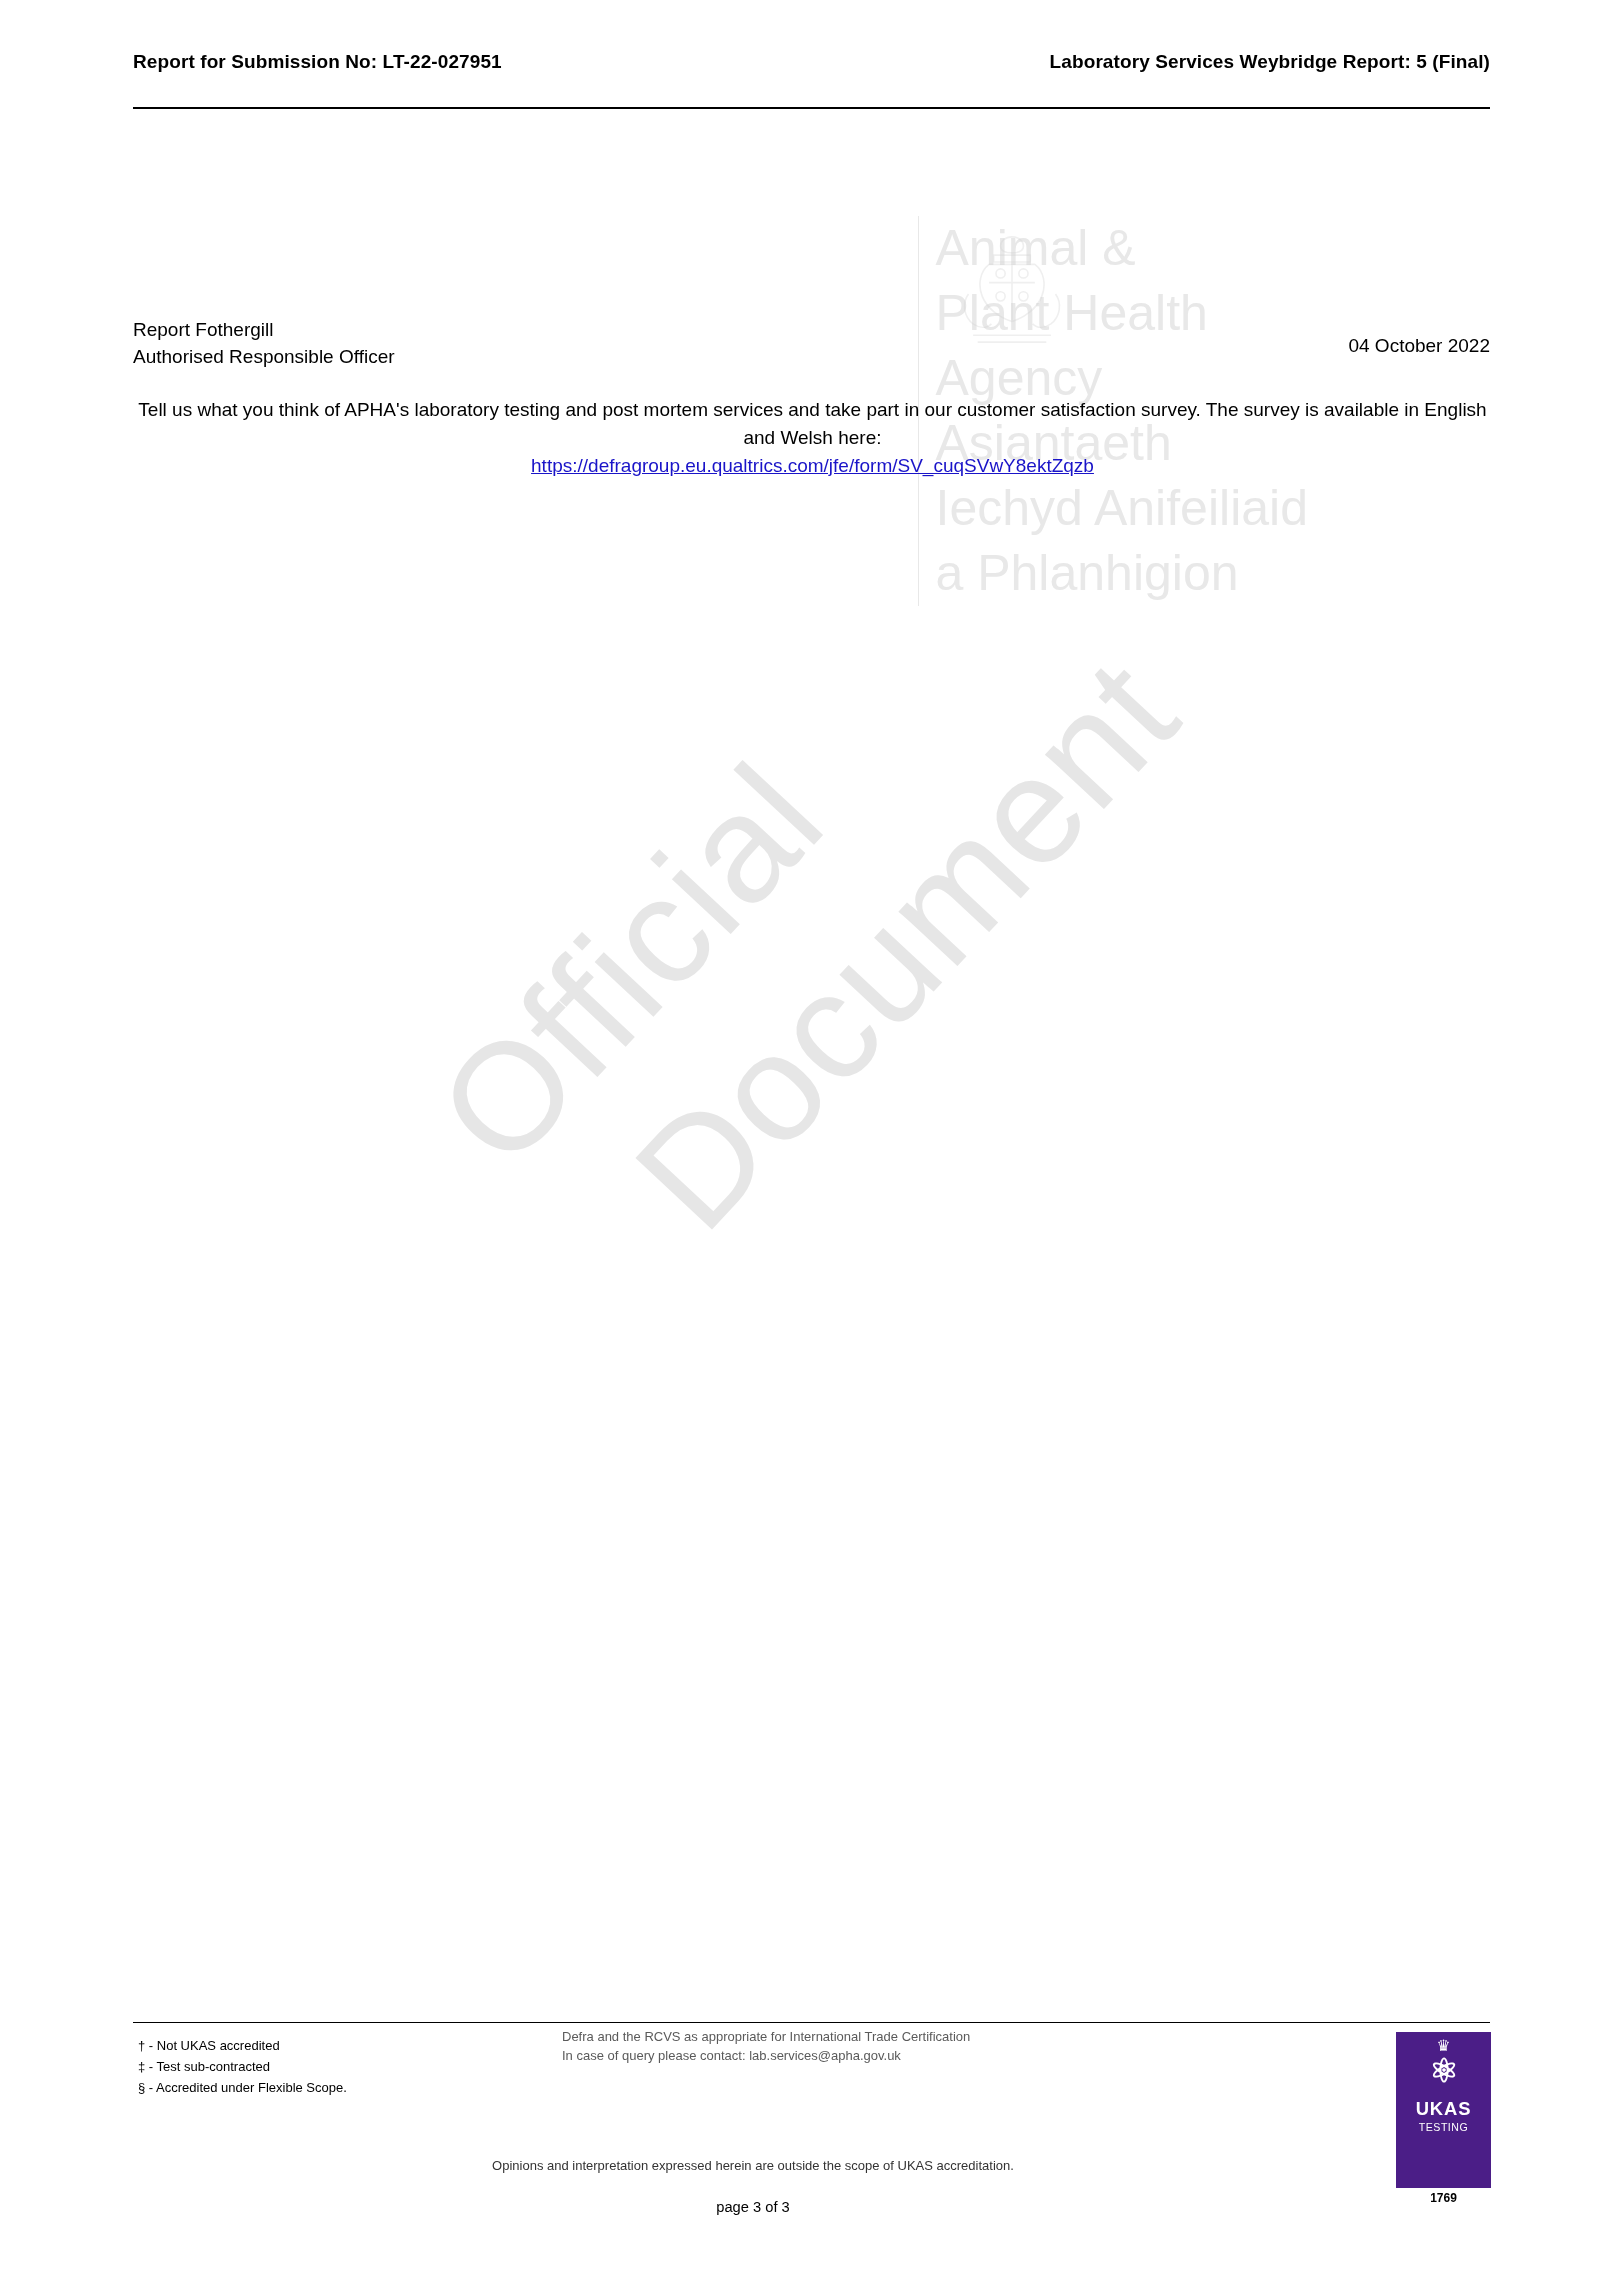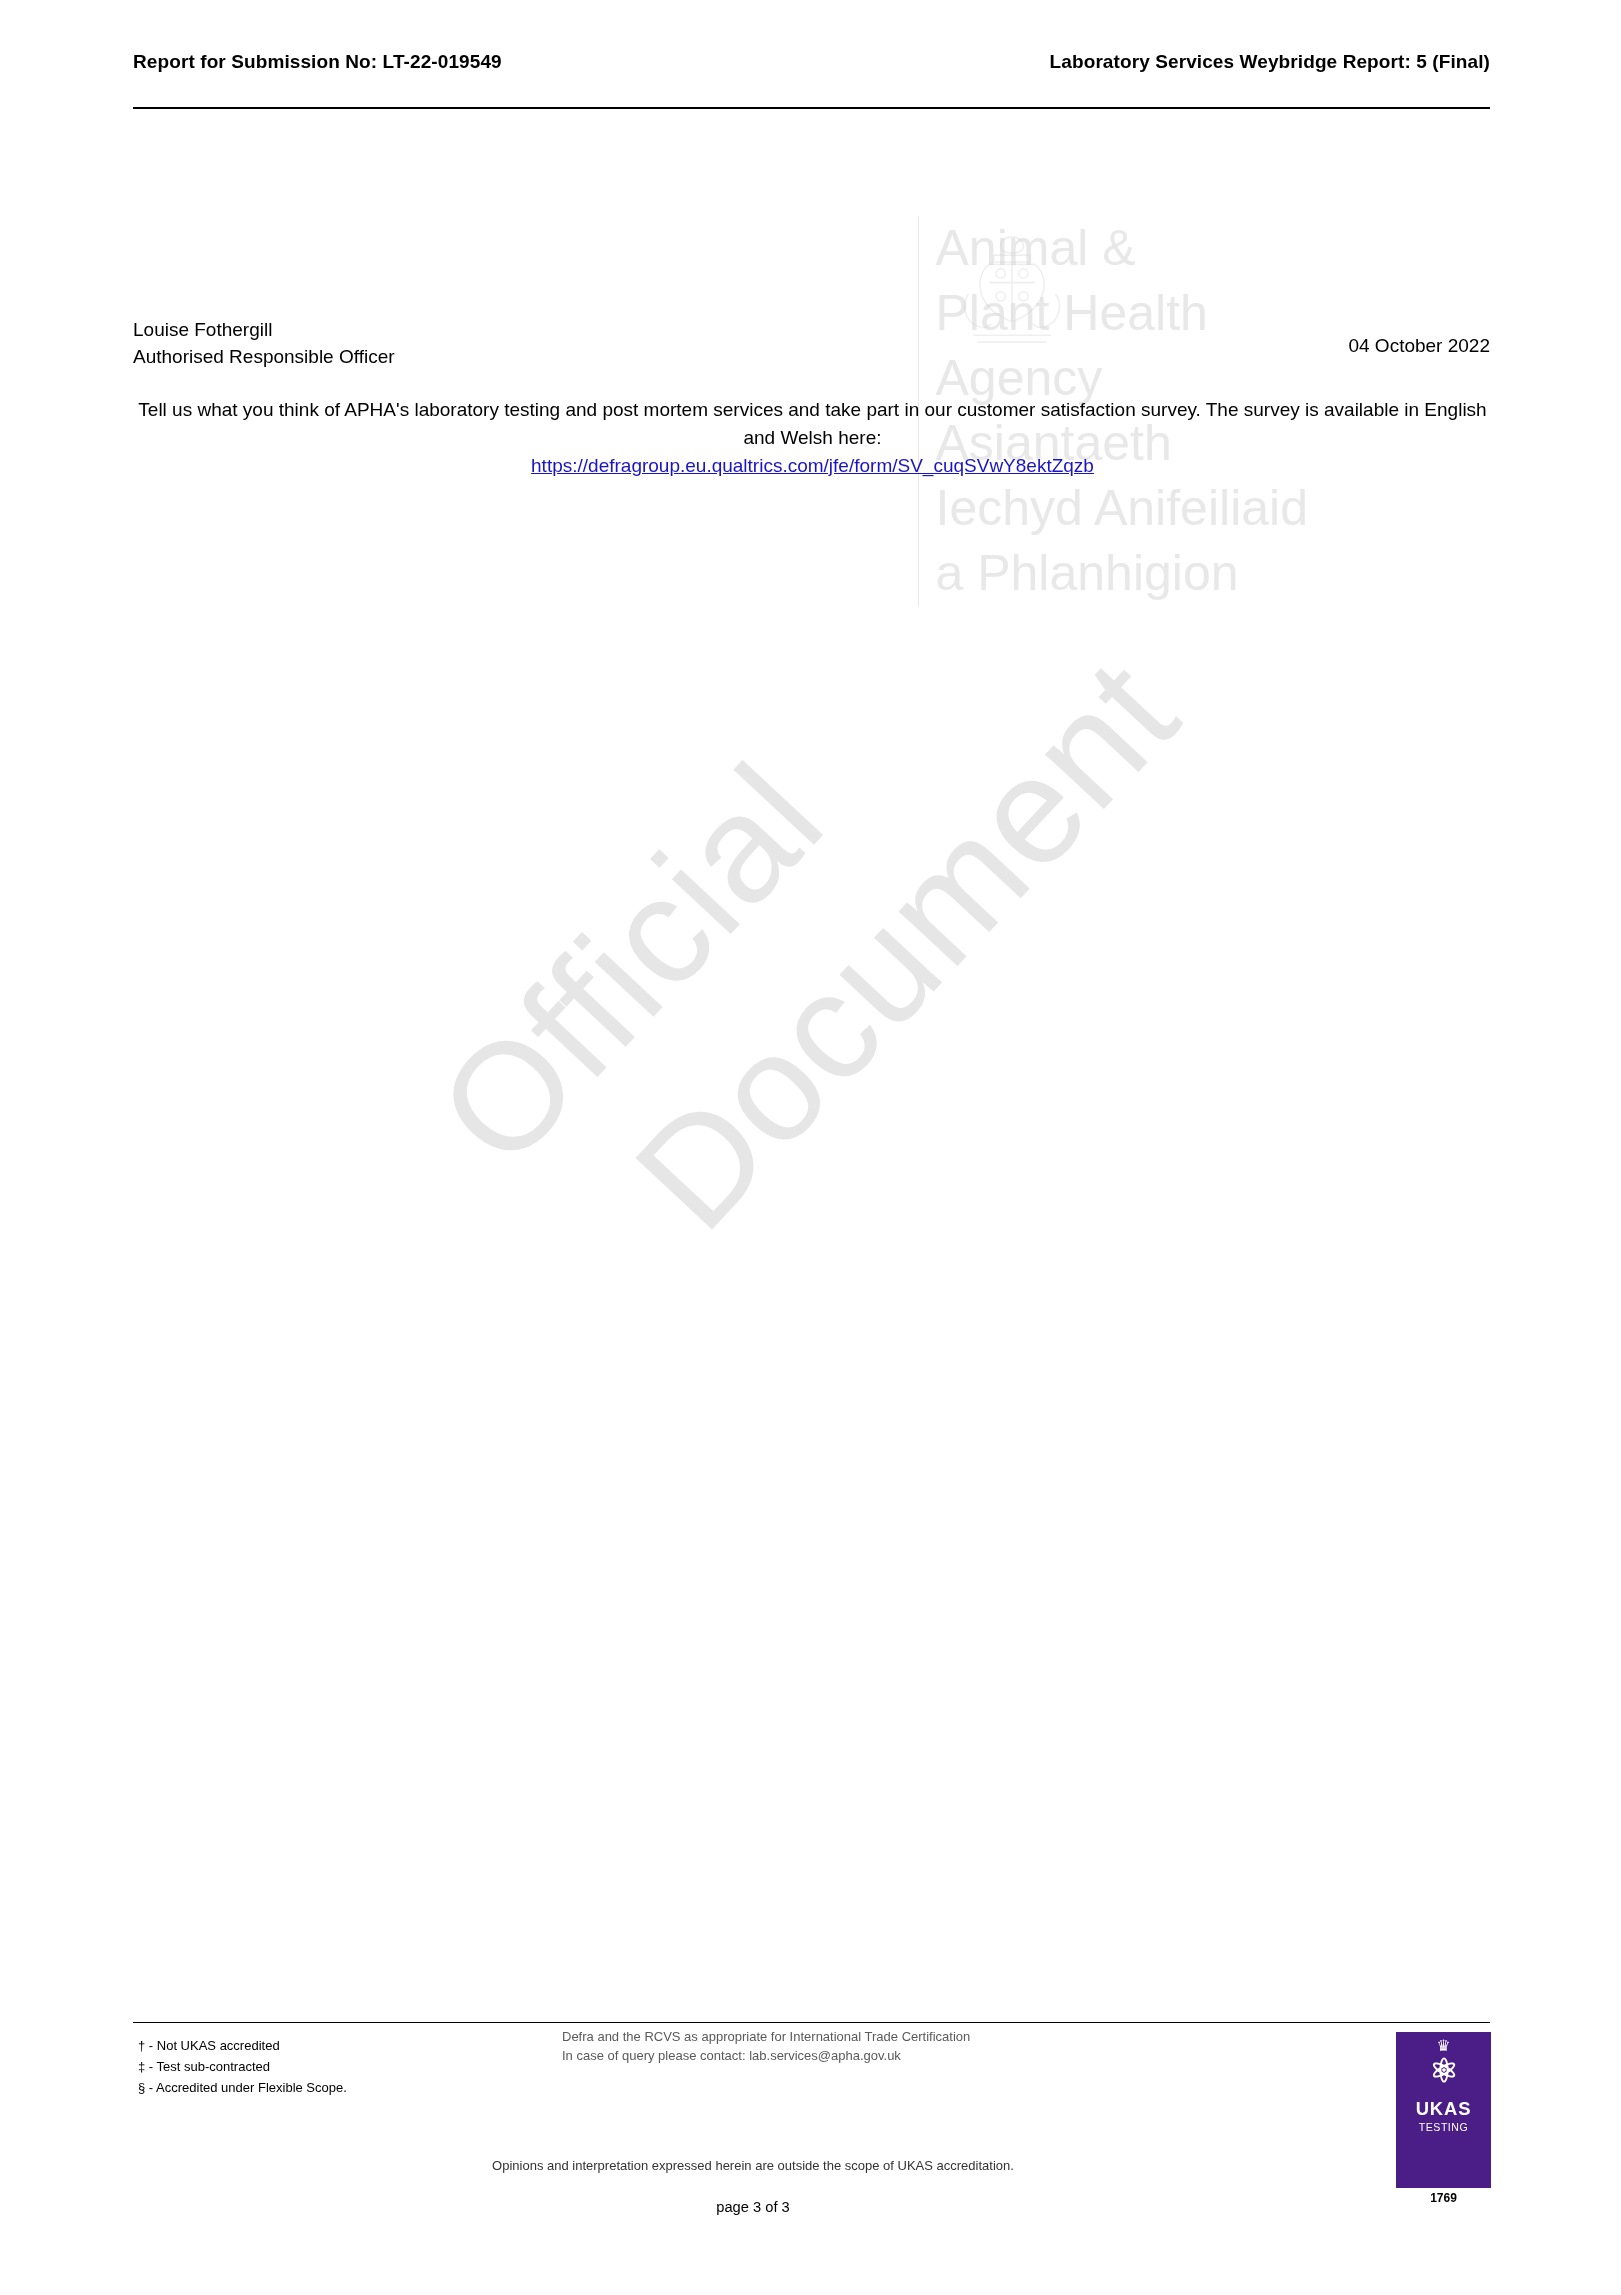--- a/index.html
+++ b/index.html
@@ -206,21 +206,21 @@
     font-size: 12px;
     font-weight: bold;
   }
 </style>
 </head>
 <body>
 
 <div class="page">
 
   <div class="header">
-    <span>Report for Submission No: LT-22-019549</span>
+    <span>Report for Submission No: LT-22-027951</span>
     <span>Laboratory Services Weybridge Report: 5 (Final)</span>
   </div>
   <div class="header-rule"></div>
 
   <div class="wm-agency">
     <span class="ln lb">Animal &amp;</span>
     <span class="ln lb">Plant Health</span>
     <span class="ln lb">Agency</span>
     <span class="ln lb">Asiantaeth</span>
     <span class="ln lb">Iechyd Anifeiliaid</span>
@@ -244,21 +244,21 @@
         <path d="M26 92 h68"></path>
         <path d="M30 98 h60"></path>
       </g>
     </svg>
   </div>
 
   <div class="wm-official">Official</div>
   <div class="wm-document">Document</div>
 
   <div class="sig-block">
-    <div>Louise Fothergill</div>
+    <div>Report Fothergill</div>
     <div>Authorised Responsible Officer</div>
   </div>
   <div class="sig-date">04 October 2022</div>
 
   <div class="survey">
     <span>Tell us what you think of APHA's laboratory testing and post mortem services and take part in our customer satisfaction</span>
     <span>survey. The survey is available in English and Welsh here:</span><br>
     <a href="#">https://defragroup.eu.qualtrics.com/jfe/form/SV_cuqSVwY8ektZqzb</a>
   </div>
 

